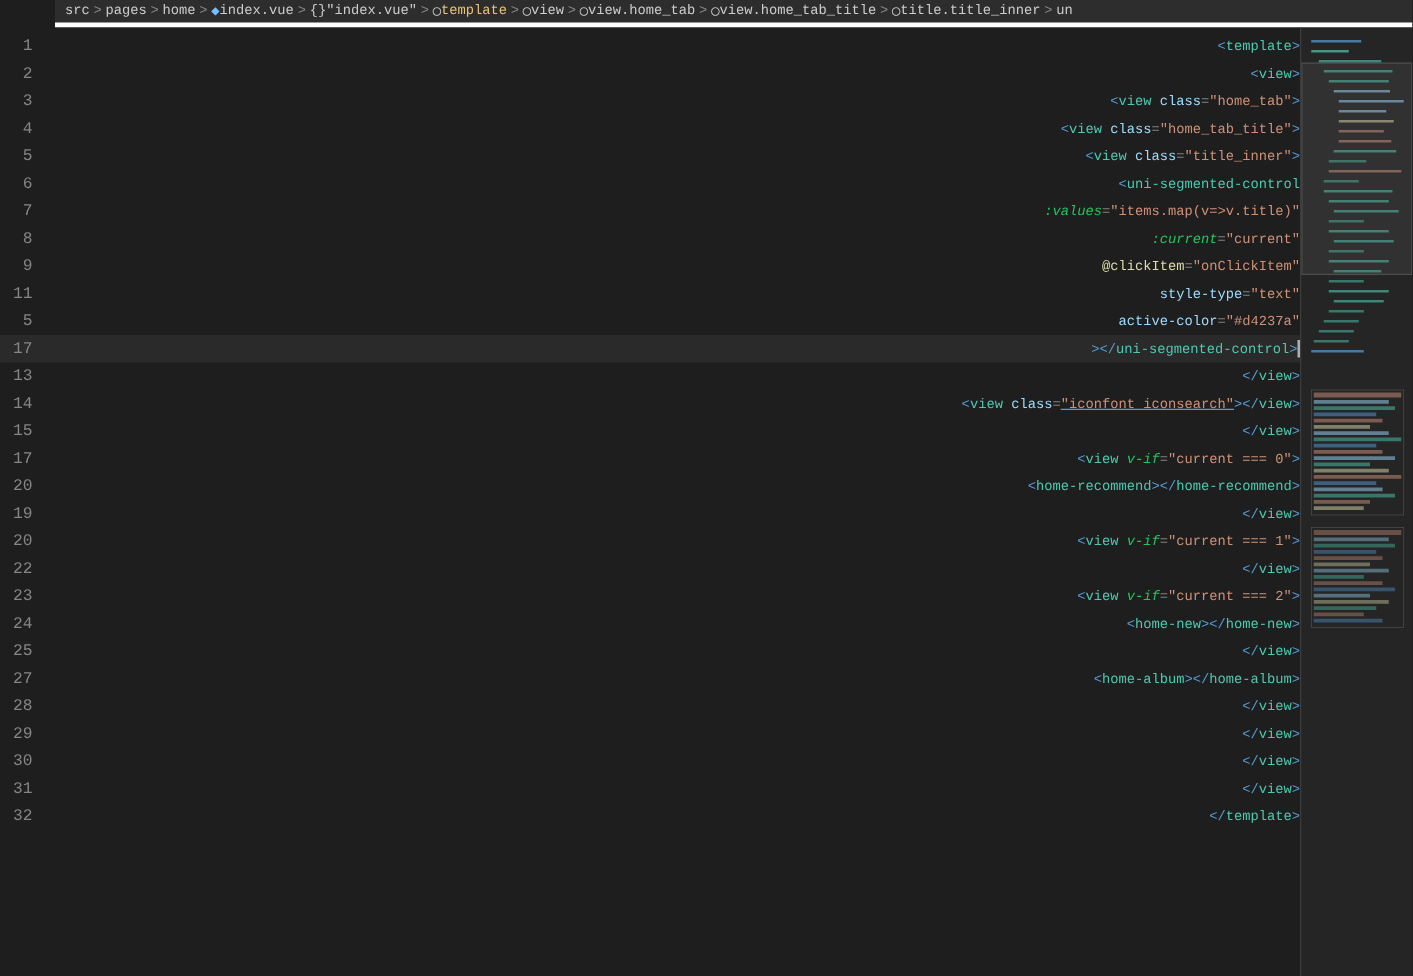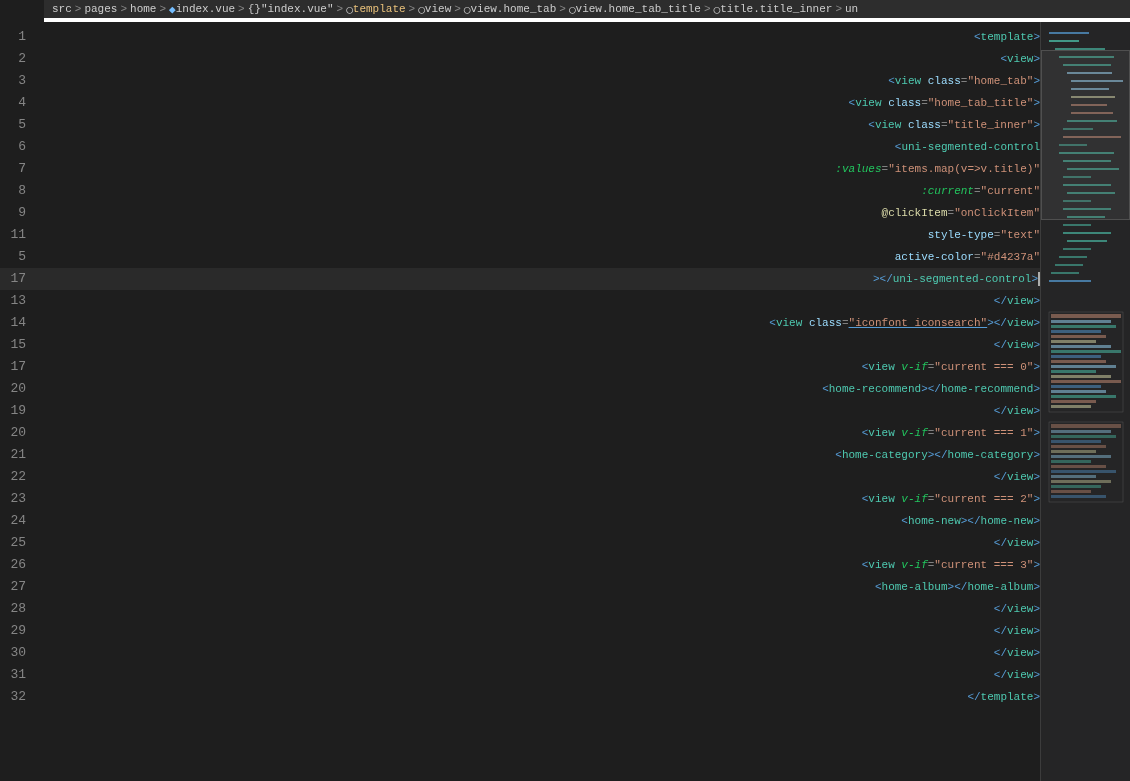--- a/index.html
+++ b/index.html
@@ -236,42 +236,34 @@
         </div>
         <div class="line">
           <span class="line-number">19</span>
           <span class="line-content">                <span class="tag">&lt;/</span><span class="tag-name">view</span><span class="tag">&gt;</span></span>
         </div>
         <div class="line">
           <span class="line-number">20</span>
           <span class="line-content">                <span class="tag">&lt;</span><span class="tag-name">view</span> <span class="vue-directive">v-if</span><span class="punctuation">=</span><span class="attr-value">"current === 1"</span><span class="tag">&gt;</span></span>
         </div>
         <div class="line">
-          <span class="line-number">21</span>
-          <span class="line-content">                    <span class="tag">&lt;</span><span class="tag-name">home-category</span><span class="tag">&gt;&lt;/</span><span class="tag-name">home-category</span><span class="tag">&gt;</span></span>
-        </div>
-        <div class="line">
           <span class="line-number">22</span>
           <span class="line-content">                <span class="tag">&lt;/</span><span class="tag-name">view</span><span class="tag">&gt;</span></span>
         </div>
         <div class="line">
           <span class="line-number">23</span>
           <span class="line-content">                <span class="tag">&lt;</span><span class="tag-name">view</span> <span class="vue-directive">v-if</span><span class="punctuation">=</span><span class="attr-value">"current === 2"</span><span class="tag">&gt;</span></span>
         </div>
         <div class="line">
           <span class="line-number">24</span>
           <span class="line-content">                    <span class="tag">&lt;</span><span class="tag-name">home-new</span><span class="tag">&gt;&lt;/</span><span class="tag-name">home-new</span><span class="tag">&gt;</span></span>
         </div>
         <div class="line">
           <span class="line-number">25</span>
           <span class="line-content">                <span class="tag">&lt;/</span><span class="tag-name">view</span><span class="tag">&gt;</span></span>
-        </div>
-        <div class="line">
-          <span class="line-number">26</span>
-          <span class="line-content">                <span class="tag">&lt;</span><span class="tag-name">view</span> <span class="vue-directive">v-if</span><span class="punctuation">=</span><span class="attr-value">"current === 3"</span><span class="tag">&gt;</span></span>
         </div>
         <div class="line">
           <span class="line-number">27</span>
           <span class="line-content">                    <span class="tag">&lt;</span><span class="tag-name">home-album</span><span class="tag">&gt;&lt;/</span><span class="tag-name">home-album</span><span class="tag">&gt;</span></span>
         </div>
         <div class="line">
           <span class="line-number">28</span>
           <span class="line-content">                <span class="tag">&lt;/</span><span class="tag-name">view</span><span class="tag">&gt;</span></span>
         </div>
         <div class="line">

